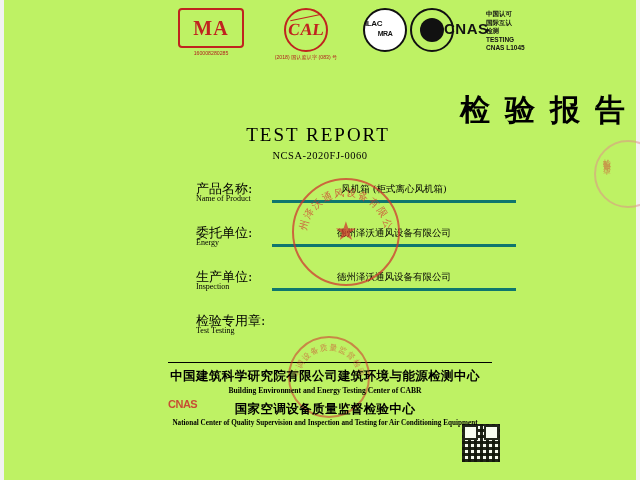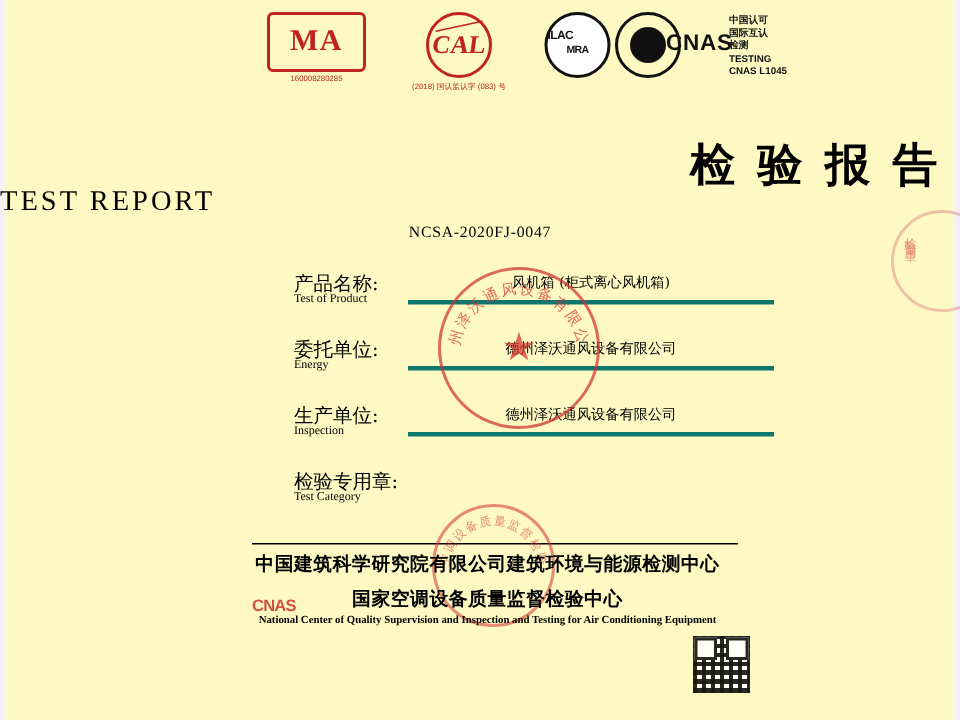--- a/index.html
+++ b/index.html
@@ -11,21 +11,21 @@
     width: 640px;
     height: 480px;
     font-family: "Liberation Serif", serif;
     color: #111;
     overflow: hidden;
   }
   .page {
     position: relative;
     width: 640px;
     height: 480px;
-    background: #fef9c3;
+    background: #bef264;
   }
   
   .cert-row {
     position: absolute;
     top: 8px;
     left: 168px;
     width: 340px;
     height: 62px;
   }
   .cert {
@@ -172,21 +172,21 @@
     font-weight: bold;
     letter-spacing: 15px;
     text-indent: 15px;
     color: #000;
     padding-left: 32px;
   }
   .title-en {
     position: absolute;
     top: 124px;
     left: 0; right: 4px;
-    text-align: left;
+    text-align: center;
     font-family: "Liberation Serif", serif;
     font-size: 19px;
     letter-spacing: 2px;
     color: #000;
   }
   .report-no {
     position: absolute;
     top: 150px;
     left: 0; right: 0;
     text-align: center;
@@ -446,45 +446,45 @@
       <div>中国认可</div>
       <div>国际互认</div>
       <div>检测</div>
       <div>TESTING</div>
       <div>CNAS L1045</div>
     </div>
   </div>
 
   <div class="title-cn">检验报告</div>
   <div class="title-en">TEST REPORT</div>
-  <div class="report-no">NCSA-2020FJ-0047</div>
+  <div class="report-no">NCSA-2020FJ-0060</div>
 
   <div class="fields">
 
     <div class="field">
       <span class="lbl-cn">产品名称:</span>
-      <span class="lbl-en">Test of Product</span>
+      <span class="lbl-en">Name of Product</span>
       <span class="val">风机箱 (柜式离心风机箱)</span>
     </div>
 
     <div class="field">
       <span class="lbl-cn">委托单位:</span>
       <span class="lbl-en">Energy</span>
       <span class="val">德州泽沃通风设备有限公司</span>
     </div>
 
     <div class="field">
       <span class="lbl-cn">生产单位:</span>
       <span class="lbl-en">Inspection</span>
       <span class="val">德州泽沃通风设备有限公司</span>
     </div>
 
     <div class="field">
       <span class="lbl-cn">检验专用章:</span>
-      <span class="lbl-en">Test Category</span>
+      <span class="lbl-en">Test Testing</span>
     </div>
   </div>
 
   <div class="stamp stamp-main">
     <svg class="arc" viewBox="0 0 104 104">
       <defs>
         <path id="arcpath" d="M 12,56 A 40,40 0 0 1 92,56"></path>
       </defs>
       <text class="stamp-arc-text">
         <textPath href="#arcpath" startOffset="50%" text-anchor="middle" id="sealArcText">德州泽沃通风设备有限公司</textPath>
@@ -505,20 +505,21 @@
         <path id="arcpath2" d="M 9,42 A 30,30 0 0 1 69,42"></path>
       </defs>
       <text class="stamp-small-text">
         <textPath href="#arcpath2" startOffset="50%" text-anchor="middle" id="sealArcText2">国家空调设备质量监督检验中心</textPath>
       </text>
     </svg>
   </div>
 
   <div class="footer">
     <div class="f-cn1">中国建筑科学研究院有限公司建筑环境与能源检测中心</div>
+    <div class="f-en1">Building Environment and Energy Testing Center of CABR</div>
     <div class="f-cn2">国家空调设备质量监督检验中心</div>
     <div class="f-en2">National Center of Quality Supervision and Inspection and Testing for Air Conditioning Equipment</div>
   </div>
 
   <div class="ncsa-mark">CNAS</div>
 
   <div class="qr"></div>
 
 </div>
 

